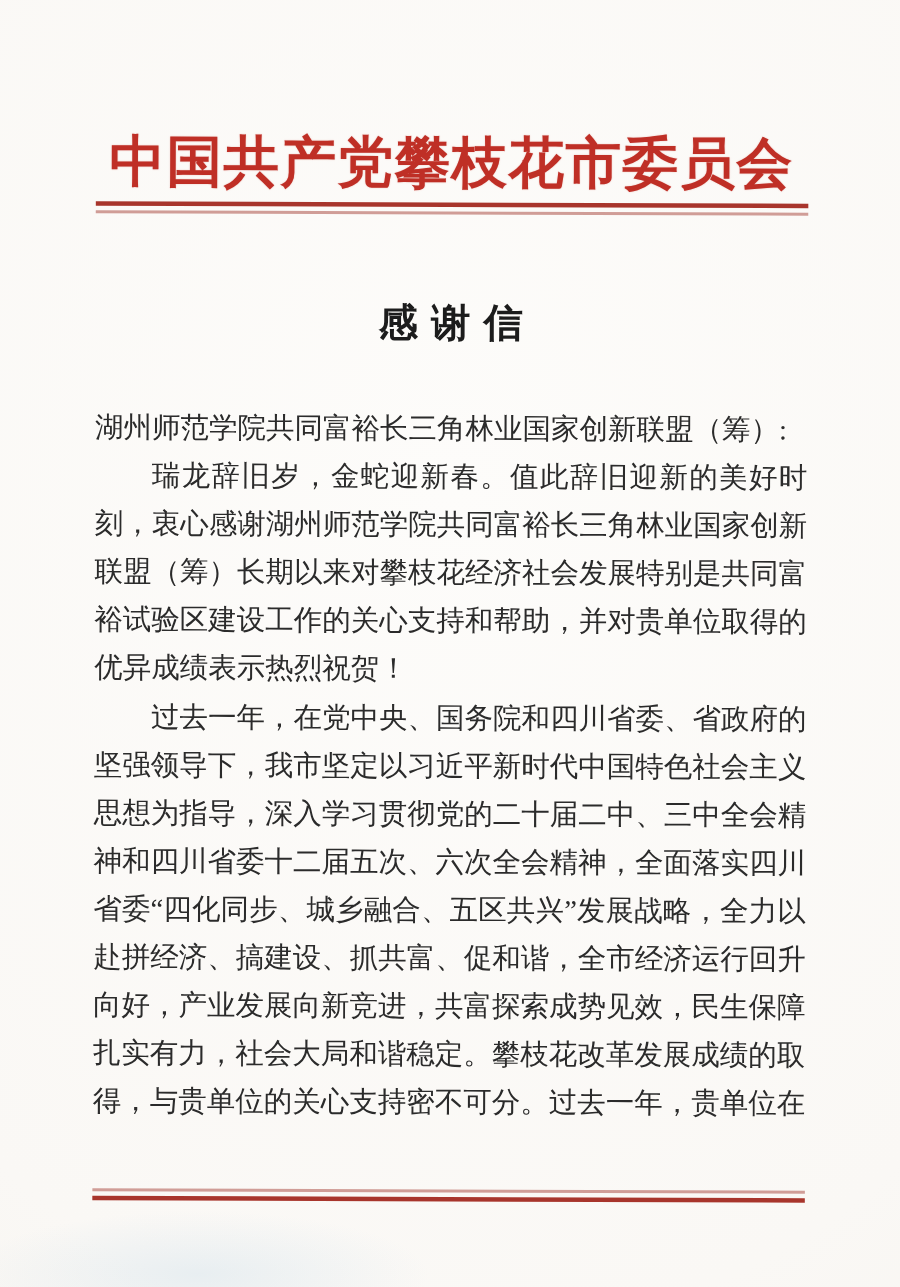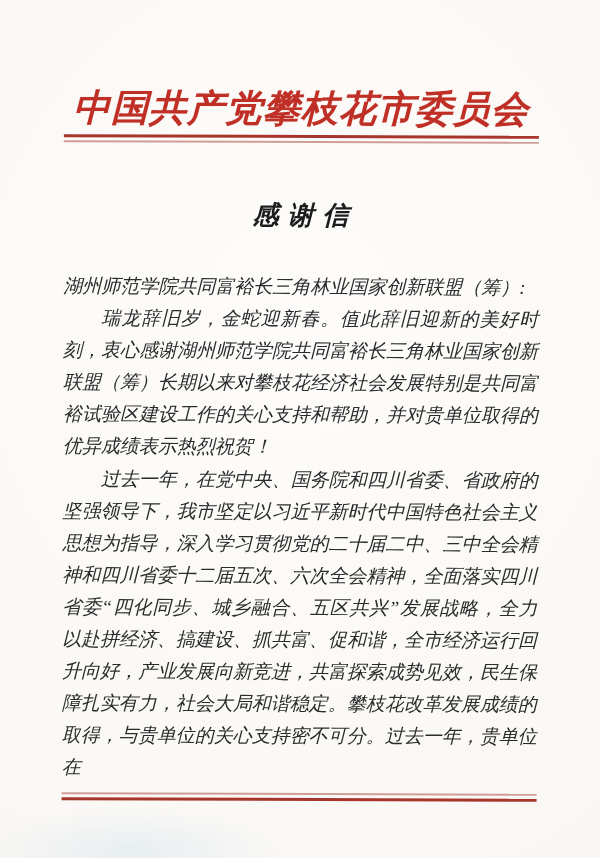--- a/index.html
+++ b/index.html
@@ -12,21 +12,20 @@
   }
   .page {
     position: relative;
     width: 600px;
     height: 858px;
     background:
       radial-gradient(ellipse 220px 60px at 22% 99%, rgba(210,226,236,0.45) 0%, rgba(210,226,236,0) 70%),
       radial-gradient(ellipse 150% 120% at 50% 38%, #fdfcfa 0%, #faf8f5 55%, #f3f0ea 100%);
     font-family: "Liberation Serif", "DejaVu Serif", serif;
     overflow: hidden;
-    font-style: italic;
   }
   .tilt {
     position: absolute;
     inset: 0;
     transform: rotate(0.2deg);
     transform-origin: 50% 45%;
   }
   .letterhead {
     position: absolute;
     top: 84px;

